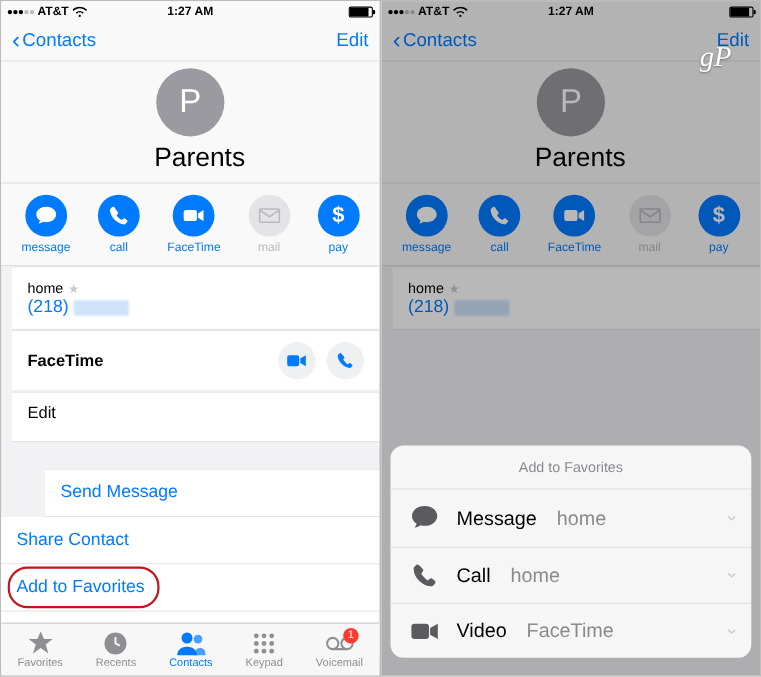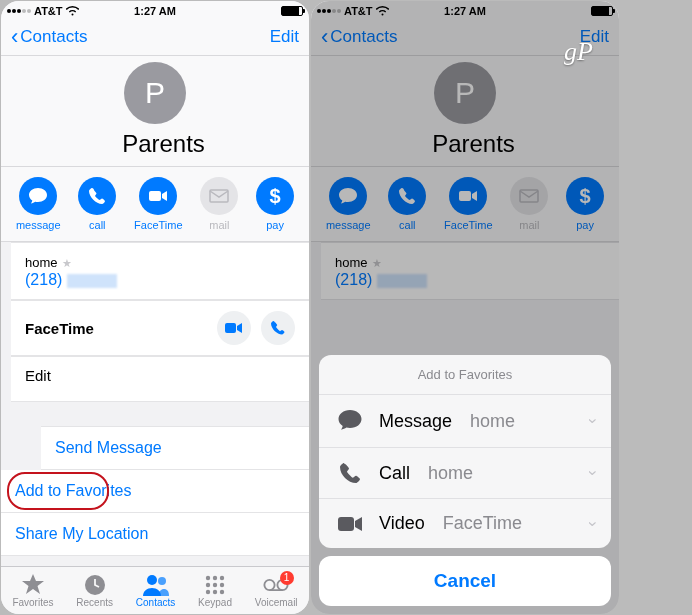--- a/index.html
+++ b/index.html
@@ -1,18 +1,18 @@
 <!DOCTYPE html>
 <html><head>
 <meta charset="utf-8">
 <style>
   * { box-sizing: border-box; margin: 0; padding: 0; }
   html, body { font-family: -apple-system, Helvetica, Arial, sans-serif; background: #fff; }
   .wrap { display: flex; gap: 2px; width: 692px; height: 615px; border: 1px solid #bbb; background: #bbb; }
-  .phone { position: relative; width: 308px; height: 613px; background: #f2f2f4; overflow: hidden; border-radius: 18px; }
+  .phone { position: relative; width: 344px; height: 613px; background: #f2f2f4; overflow: hidden; }
   .phone.right .dim { position: absolute; inset: 0; background: rgba(0,0,0,0.28); z-index: 5; pointer-events: none; }
   
   .status { display: flex; align-items: center; justify-content: space-between; height: 18px; padding: 2px 6px 0; font-size: 11px; font-weight: 600; background: #f9f9fa; }
   .status .center { position: absolute; left: 0; right: 0; text-align: center; }
   .status .lft, .status .rgt { position: relative; z-index: 1; display: flex; align-items: center; gap: 3px; }
   .sig-dots { display: inline-flex; gap: 1px; }
   .sig-dots i { width: 4px; height: 4px; background: #000; border-radius: 50%; display: inline-block; }
   .sig-dots i.off { background: #bbb; }
   .battery { width: 22px; height: 10px; border: 1px solid #000; border-radius: 2px; position: relative; }
   .battery::after { content: ""; position: absolute; right: -3px; top: 2px; width: 2px; height: 4px; background: #000; border-radius: 0 1px 1px 0; }
@@ -178,20 +178,21 @@
       </div>
     </div>
 
     <div class="cell group-top notes">
       <span>Edit</span>
     </div>
 
     <div class="gap"></div>
 
     <div class="linkcell first">Send Message</div>
+    <div class="linkcell">Share Contact</div>
     <div class="linkcell circled">Add to Favorites</div>
     <div class="linkcell">Share My Location</div>
 
     <div class="tabbar">
       <div class="tab">
         <div class="ticon">
             <svg width="24" height="22" viewBox="0 0 24 22">
               <path fill="#8e8e93" d="M12 0l3 7h8l-6.5 5 2.5 8-7-5-7 5 2.5-8L1 7h8z"></path>
             </svg>
           </div>
@@ -366,16 +367,15 @@
               <svg width="26" height="18" viewBox="0 0 26 18">
                 <rect x="1" y="2" width="16" height="14" rx="3" fill="#5a5a5f"></rect>
                 <path fill="#5a5a5f" d="M18 6l7-4v14l-7-4z"></path>
               </svg>
             </div>
           <span class="stxt">Video</span>
           <span class="ssub">FaceTime</span>
           <span class="schev">›</span>
         </div>
       </div>
-      <div class="cancel-btn">Cancel</div>
     </div>
   </div>
 </div>
 
 </body></html>

